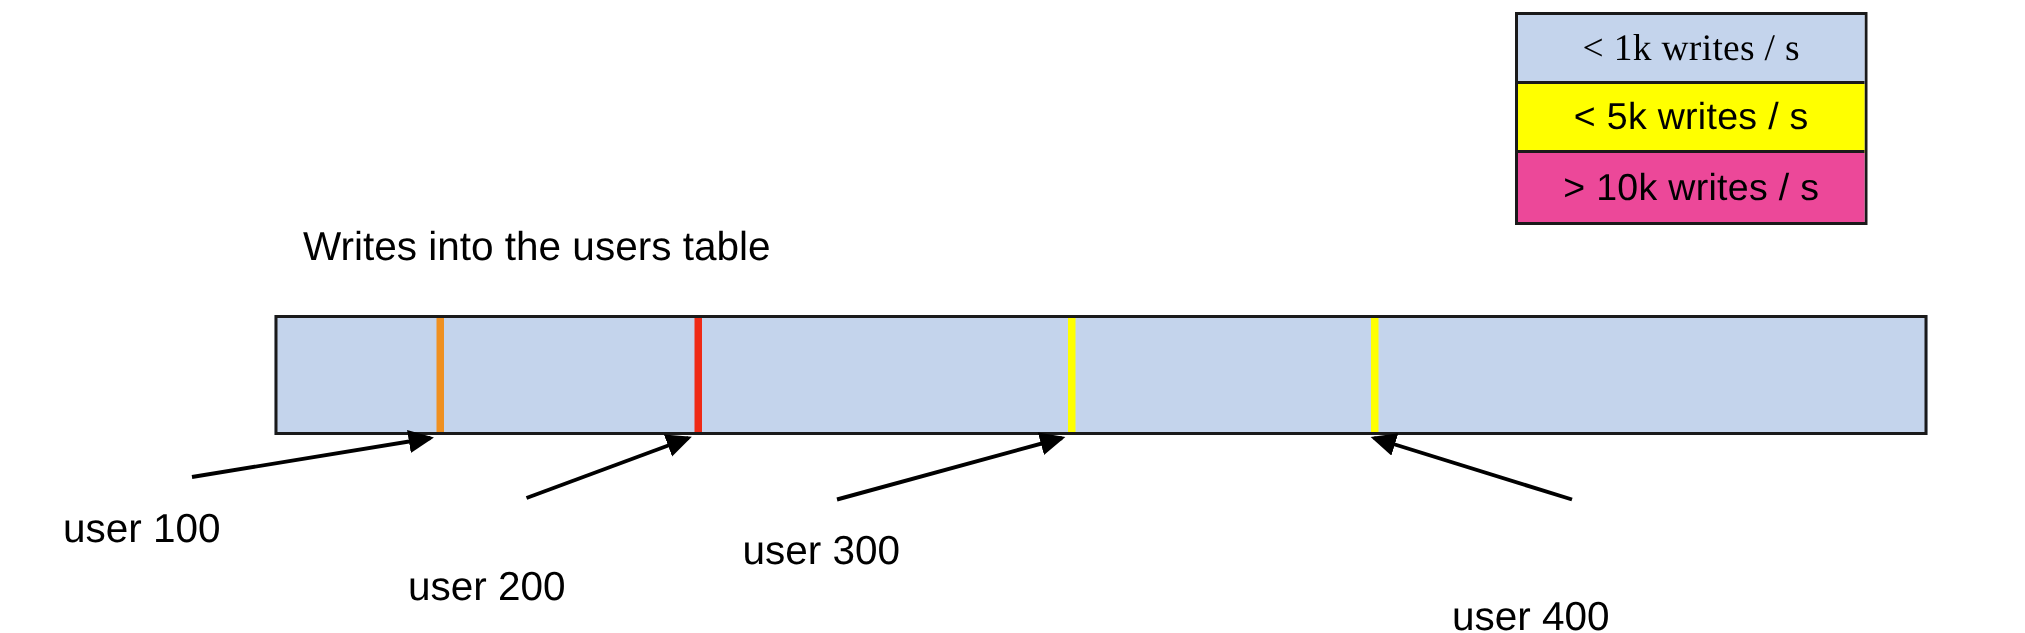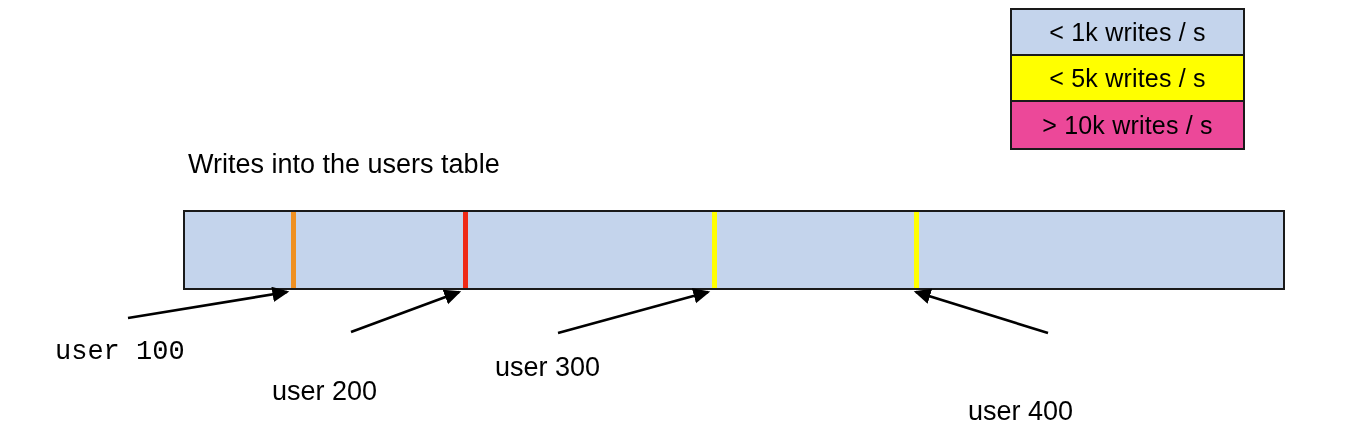--- a/index.html
+++ b/index.html
@@ -40,21 +40,21 @@
     font-size: 25px;
     line-height: 1;
     letter-spacing: 0.2px;
     white-space: nowrap;
     color: #000000;
   }
 
   
   #title {
     position: absolute;
-    left: 188px;
+    left: 202px;
     top: 151px;
     font-size: 27px;
     line-height: 1;
     white-space: nowrap;
     color: #000000;
   }
 
   
   #bar {
     position: absolute;
@@ -89,21 +89,21 @@
     font-size: 27px;
     line-height: 1;
     white-space: nowrap;
     color: #000000;
   }
 </style>
 </head>
 <body style="background: rgb(255, 255, 255);">
 
 <div id="legend">
-  <div class="legend-row" style="background: rgb(196, 212, 236);">
+  <div class="legend-row" style="background: rgb(196, 212, 236); font-family: Liberation Serif, serif;">
     <span class="legend-label">&lt; 1k writes / s</span>
   </div>
   <div class="legend-row" style="background: rgb(255, 255, 0); text-align: right;">
     <span class="legend-label">&lt; 5k writes / s</span>
   </div>
   <div class="legend-row" style="background: #ec4899;">
     <span class="legend-label">&gt; 10k writes / s</span>
   </div>
 </div>
 
@@ -121,16 +121,16 @@
     <marker id="ah" markerWidth="7" markerHeight="7" refX="5.6" refY="3" orient="auto" markerUnits="strokeWidth">
       <path d="M0,0 L6.5,3 L0,6 z" fill="#000000"></path>
     </marker>
   </defs>
   <line marker-end="url(#ah)" stroke="#000000" stroke-width="2.6" x1="128" y1="318" x2="287" y2="292"></line>
   <line marker-end="url(#ah)" stroke="#000000" stroke-width="2.6" x1="351" y1="332" x2="459" y2="292"></line>
   <line marker-end="url(#ah)" stroke="#000000" stroke-width="2.6" x1="558" y1="333" x2="708" y2="292"></line>
   <line marker-end="url(#ah)" stroke="#000000" stroke-width="2.6" x1="1048" y1="333" x2="916" y2="292"></line>
 </svg>
 
-<div class="callout" style="left: 55px; top: 339px; font-family: Liberation Mono, monospace;">user 100</div>
+<div class="callout" style="left: 42px; top: 339px;">user 100</div>
 <div class="callout" style="left: 272px; top: 354px; margin-top: 24px;">user 200</div>
 <div class="callout" style="left: 495px; top: 354px; text-align: center;">user 300</div>
 <div class="callout" style="left: 968px; top: 354px; margin-top: 44px;">user 400</div>
 
 </body></html>

